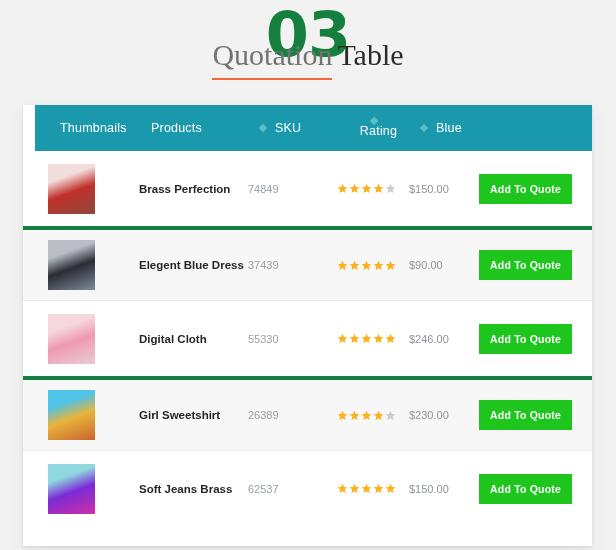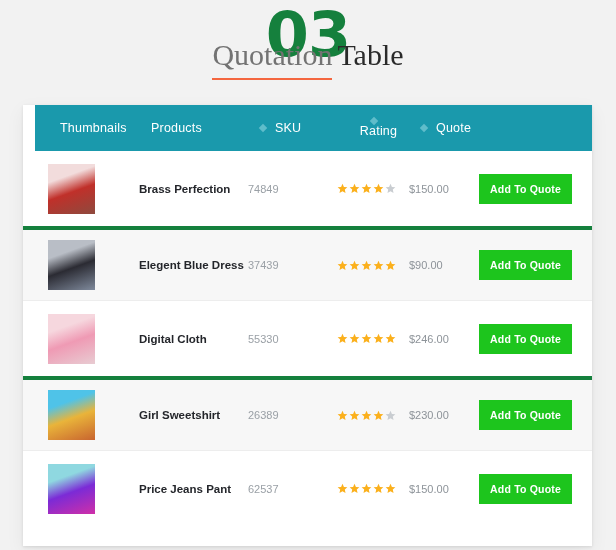--- a/index.html
+++ b/index.html
@@ -181,21 +181,21 @@
       <div class="th c-sku">
         <span class="sort-dot"></span>
         <span class="th-label">SKU</span>
       </div>
       <div class="th c-rating">
         <span class="sort-dot"></span>
         <span class="th-label">Rating</span>
       </div>
       <div class="th c-price">
         <span class="sort-dot"></span>
-        <span class="th-label">Quote</span>
+        <span class="th-label">Blue</span>
       </div>
     </div>
 
   <div class="table-body" id="table-body">
       <div class="row">
         <div class="td c-thumb">
           <span class="thumb" style="background: linear-gradient(160deg, rgb(242, 220, 220) 0%, rgb(242, 220, 220) 28%, rgb(192, 48, 42) 55%, rgb(142, 74, 62) 100%);"></span>
         </div>
         <div class="td c-product">
           <span class="product-name">Brass Perfection</span>
@@ -335,21 +335,21 @@
         </div>
         <div class="td c-action">
           <button class="btn-quote">Add To Quote</button>
         </div>
       </div>
       <div class="row">
         <div class="td c-thumb">
           <span class="thumb" style="background: linear-gradient(160deg, rgb(143, 216, 224) 0%, rgb(143, 216, 224) 28%, rgb(123, 43, 214) 55%, rgb(208, 47, 168) 100%);"></span>
         </div>
         <div class="td c-product">
-          <span class="product-name">Price Jeans Pant</span>
+          <span class="product-name">Soft Jeans Brass</span>
         </div>
         <div class="td c-sku">
           <span class="sku-value">62537</span>
         </div>
         <div class="td c-rating">
           <span class="stars">
             <svg class="star" viewBox="0 0 24 24">
               <path fill="#fbb01c" d="M12 1.6l3.1 6.9 7.5.8-5.6 5 1.6 7.4-6.6-3.8-6.6 3.8 1.6-7.4-5.6-5 7.5-.8z"></path>
             </svg>
             <svg class="star" viewBox="0 0 24 24">

